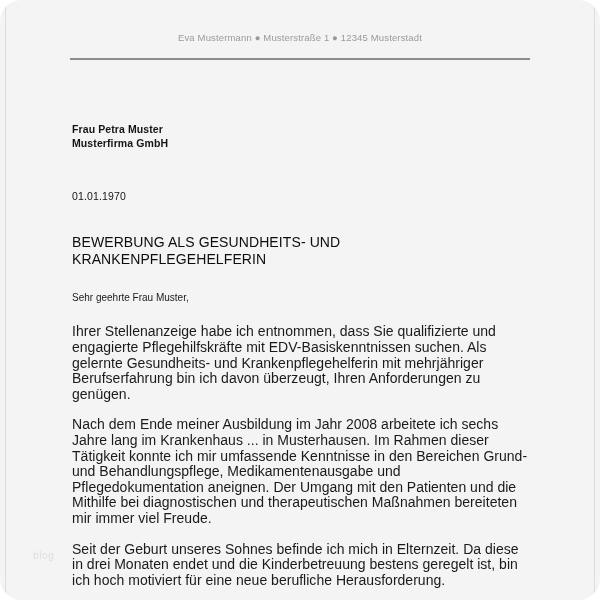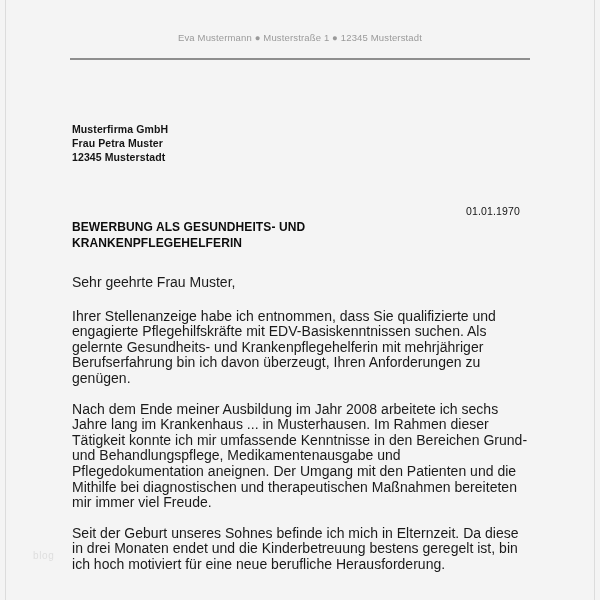--- a/index.html
+++ b/index.html
@@ -15,20 +15,21 @@
   }
 
   
   .page-viewport {
     position: relative;
     width: 600px;
     height: 600px;
     background: #f4f4f4;
     box-sizing: border-box;
     overflow: hidden;
+    border-radius: 21px;
   }
 
   
   .page-edge-left,
   .page-edge-right {
     position: absolute;
     top: 0;
     bottom: 0;
     width: 1px;
     background: #dcdcdc;
@@ -75,43 +76,43 @@
     font-weight: bold;
     font-size: 10.5px;
     line-height: 14.2px;
     color: #141414;
     letter-spacing: 0.1px;
   }
 
   
   .date-row {
     margin-top: 36px;
-    text-align: right;
     padding-right: 8px;
   }
   .date-value {
     font-size: 10.5px;
     color: #141414;
     letter-spacing: 0.15px;
   }
 
   
   .subject {
-    font-weight: bold;
-    font-size: 12px;
+    margin-top: 30px;
+    font-weight: normal;
+    font-size: 14px;
     line-height: 16.5px;
     color: #0d0d0d;
     letter-spacing: 0.1px;
     max-width: 330px;
   }
 
   
   .salutation {
     margin-top: 23px;
-    font-size: 14px;
+    font-size: 10px;
     line-height: 15px;
     color: #1a1a1a;
   }
   .body-copy {
     margin-top: 19px;
   }
   .paragraph {
     font-size: 14px;
     line-height: 15.6px;
     color: #1a1a1a;
@@ -141,23 +142,22 @@
   <div class="page-edge-right"></div>
 
   <div class="doc">
 
     <div class="letterhead">
       <div class="letterhead-line">Eva Mustermann ● Musterstraße 1 ● 12345 Musterstadt</div>
       <div class="letterhead-rule"></div>
     </div>
 
     <div class="recipient">
+      <div class="recipient-line">Frau Petra Muster</div>
       <div class="recipient-line">Musterfirma GmbH</div>
-      <div class="recipient-line">Frau Petra Muster</div>
-      <div class="recipient-line">12345 Musterstadt</div>
     </div>
 
     <div class="date-row">
       <span class="date-value">01.01.1970</span>
     </div>
 
     <div class="subject">BEWERBUNG ALS GESUNDHEITS- UND KRANKENPFLEGEHELFERIN</div>
 
     <div class="salutation">Sehr geehrte Frau Muster,</div>
 

